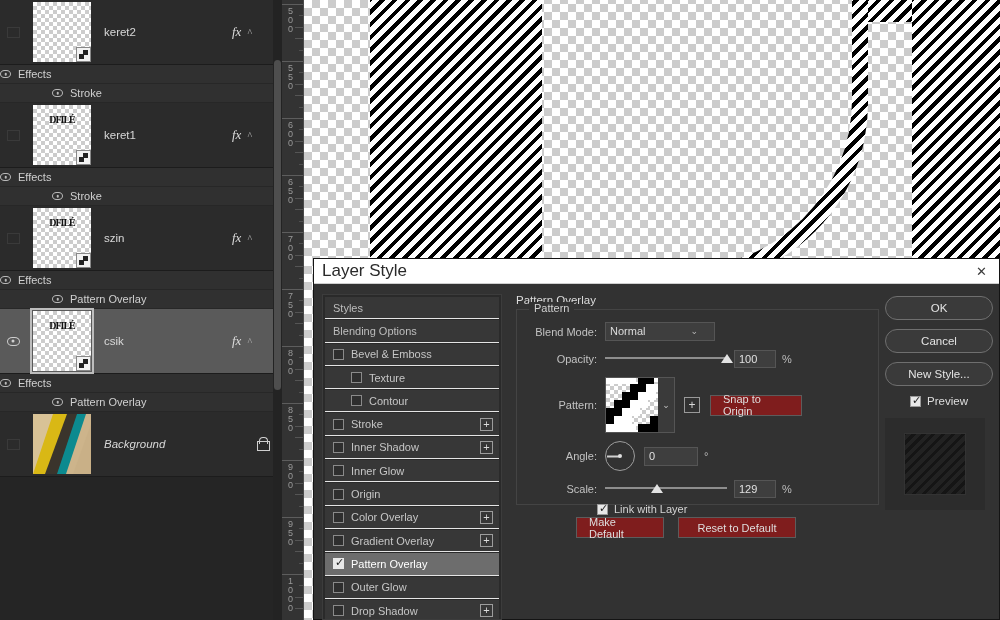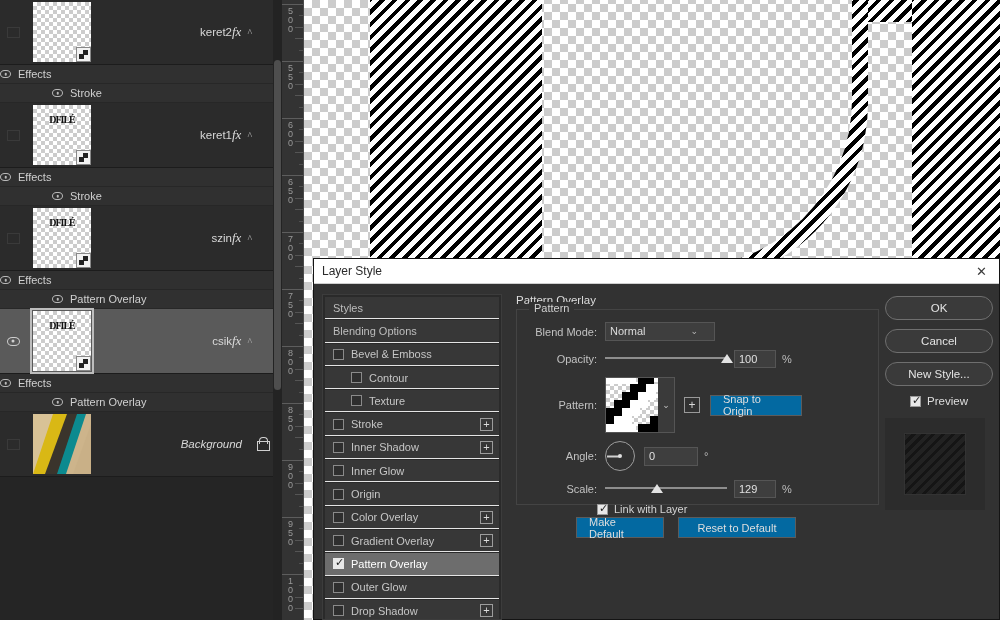--- a/index.html
+++ b/index.html
@@ -66,21 +66,21 @@
     display: flex; align-items: center; justify-content: center;
   }
   .mask-badge .m1 { width: 9px; height: 9px; background: #222; position: relative; }
   .mask-badge .m1::before {
     content:""; position:absolute; left:0; top:0; width:4px; height:4px; background:#f2f2f2;
   }
   .mask-badge .m1::after {
     content:""; position:absolute; right:0; bottom:0; width:4px; height:4px; background:#f2f2f2;
   }
   .layer-name {
-    flex: 1; padding-left: 6px; font-size: 11.5px; color: #d8d8d8; text-align: right;
+    flex: 1; padding-left: 6px; font-size: 11.5px; color: #d8d8d8;
   }
   .layer-name.italic { font-style: italic; }
   .fx-cell {
     width: 50px; flex: none; display:flex; align-items:center; gap: 6px;
     font-family: "Liberation Serif", serif; font-style: italic;
     font-size: 13px; color: #dcdcdc;
   }
   .caret { font-style: normal; font-size: 10px; color: #b5b5b5; }
   .lock-cell { width: 40px; flex:none; display:flex; align-items:center; justify-content:center; }
   .lock-ico { width: 11px; height: 14px; position: relative; }
@@ -183,21 +183,21 @@
   
   #dialog {
     position: absolute; left: 313px; top: 258px; width: 687px; height: 362px;
     background: #323232;
     border: 1px solid #141414;
   }
   #dialog-titlebar {
     height: 25px; background: #ffffff; display: flex; align-items: center;
     padding: 0 8px; border-bottom: 1px solid #cfcfcf;
   }
-  #dialog-title { font-size: 12px; color: #2a2a2a; flex: 1; }
+  #dialog-title { font-size: 17px; color: #2a2a2a; flex: 1; }
   #dialog-close { font-size: 13px; color: #3a3a3a; cursor: default; padding: 0 4px; }
 
   #dialog-body { display: flex; height: 336px; padding: 10px 6px 0 8px; gap: 6px; }
 
   
   #styles-list {
     width: 180px; background: #2a2a2a; border: 1px solid #3c3c3c;
     padding: 2px 0 0 0; overflow: hidden;
   }
   .style-item {
@@ -287,21 +287,21 @@
   }
   #pattern-swatch-caret {
     width: 16px; display:flex; align-items:center; justify-content:center;
     background: #3a3a3a; font-size: 9px; color: #c0c0c0;
   }
   .plus-btn {
     width: 16px; height: 16px; border: 1px solid #9a9a9a; color: #dadada;
     font-size: 12px; line-height: 14px; text-align:center; margin-left: 9px; flex:none;
   }
   .btn {
-    background: #0369a1; border: 1px solid #5c5c5c; color: #dedede;
+    background: #7f1d1d; border: 1px solid #5c5c5c; color: #dedede;
     font-size: 11px; height: 21px; padding: 0 12px;
     display:flex; align-items:center; justify-content:center;
     font-family: "Liberation Sans", sans-serif;
   }
   #snap-origin { margin-left: 10px; width: 92px; }
 
   
   .dial {
     width: 30px; height: 30px; border-radius: 50%; border: 1px solid #9d9d9d;
     position: relative; flex: none;
@@ -627,26 +627,26 @@
         <div class="style-item section">
           <span>Blending Options</span>
         </div>
         <div class="style-item">
           <span class="ck"></span>
           <span>Bevel &amp; Emboss</span>
         </div>
         <div class="style-item">
           <span class="sub-ind"></span>
           <span class="ck"></span>
+          <span>Texture</span>
+        </div>
+        <div class="style-item">
+          <span class="sub-ind"></span>
+          <span class="ck"></span>
           <span>Contour</span>
-        </div>
-        <div class="style-item">
-          <span class="sub-ind"></span>
-          <span class="ck"></span>
-          <span>Texture</span>
         </div>
         <div class="style-item">
           <span class="ck"></span>
           <span>Stroke</span>
           <span class="plus">+</span>
         </div>
         <div class="style-item">
           <span class="ck"></span>
           <span>Inner Shadow</span>
           <span class="plus">+</span>

